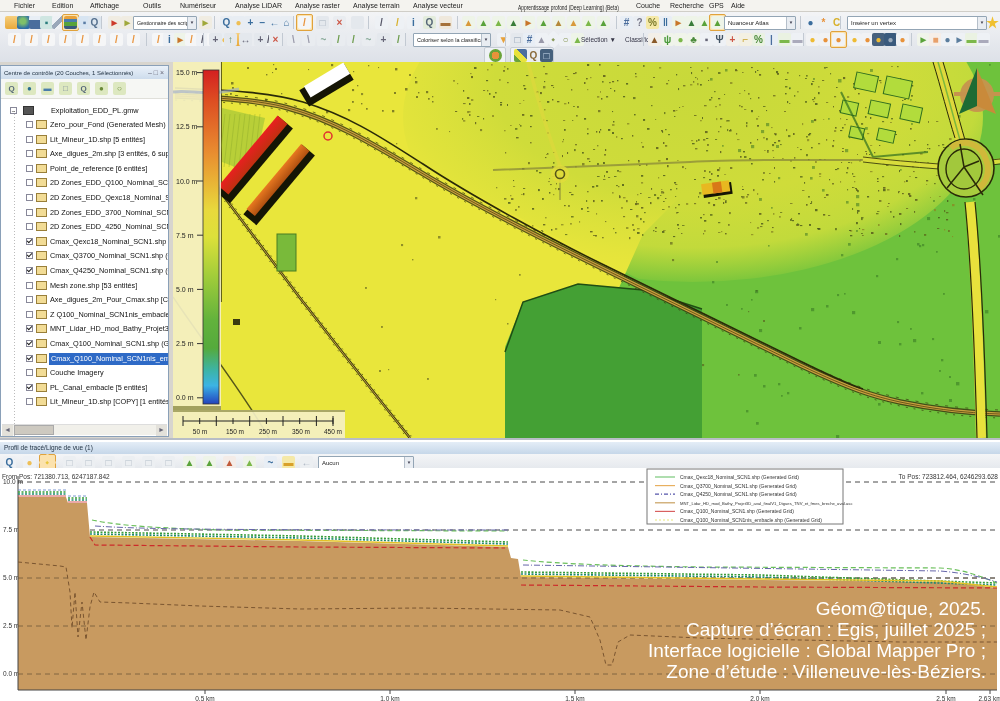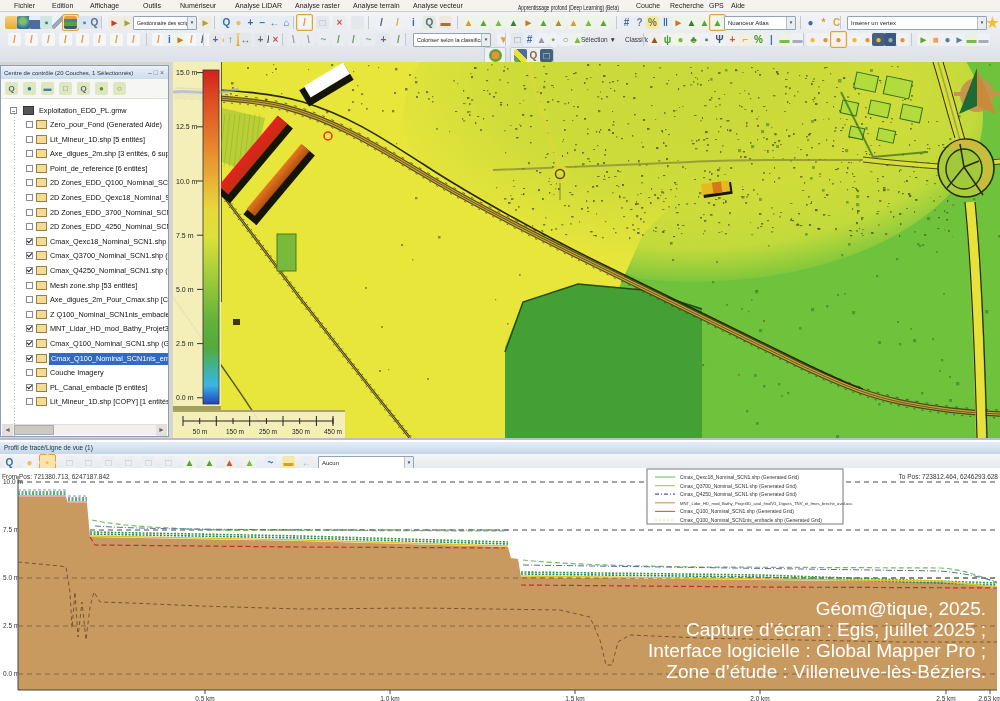--- a/index.html
+++ b/index.html
@@ -202,26 +202,26 @@
         <i class="ic" style="left:58px;top:3px;background:#dde8c0;color:#789;font-size:8px">□</i>
         <i class="ic" style="left:76px;top:3px;background:#dde8c0;color:#567;font-size:8px">Q</i>
         <i class="ic" style="left:94px;top:3px;background:#dde8c0;color:#6a8a3a;font-size:8px">●</i>
         <i class="ic" style="left:112px;top:3px;background:#dde8c0;color:#6a8a3a;font-size:8px">○</i>
       </div>
       <div id="tree">
         <div style="position:absolute;left:13px;top:8px;width:1px;height:382px;background:repeating-linear-gradient(#bbb 0 1px,transparent 1px 3px)"></div>
         <div class="trow" style="left:0;top:1px">
           <span style="position:absolute;left:9px;top:3px;width:7px;height:7px;border:1px solid #889;font:6px/7px 'Liberation Mono',monospace;text-align:center">−</span>
           <span class="li" style="left:22px;background:#555;border-color:#333"></span>
-          <span style="position:absolute;left:38px">Exploitation_EDD_PL.gmw</span>
+          <span style="position:absolute;left:50px">Exploitation_EDD_PL.gmw</span>
         </div>
         <div class="trow" style="left:0;top:15.0px">
           <span class="cb" style="left:25px"></span>
           <span class="li" style="left:35px"></span>
-          <span style="position:absolute;left:49px">Zero_pour_Fond (Generated Aide)</span>
+          <span style="position:absolute;left:49px">Zero_pour_Fond (Generated Mesh)</span>
         </div>
         <div class="trow" style="left:0;top:29.6px">
           <span class="cb" style="left:25px"></span>
           <span class="li" style="left:35px"></span>
           <span style="position:absolute;left:49px">Lit_Mineur_1D.shp [5 entités]</span>
         </div>
         <div class="trow" style="left:0;top:44.2px">
           <span class="cb" style="left:25px"></span>
           <span class="li" style="left:35px"></span>
           <span style="position:absolute;left:49px">Axe_digues_2m.shp [3 entités, 6 supprimés]</span>

